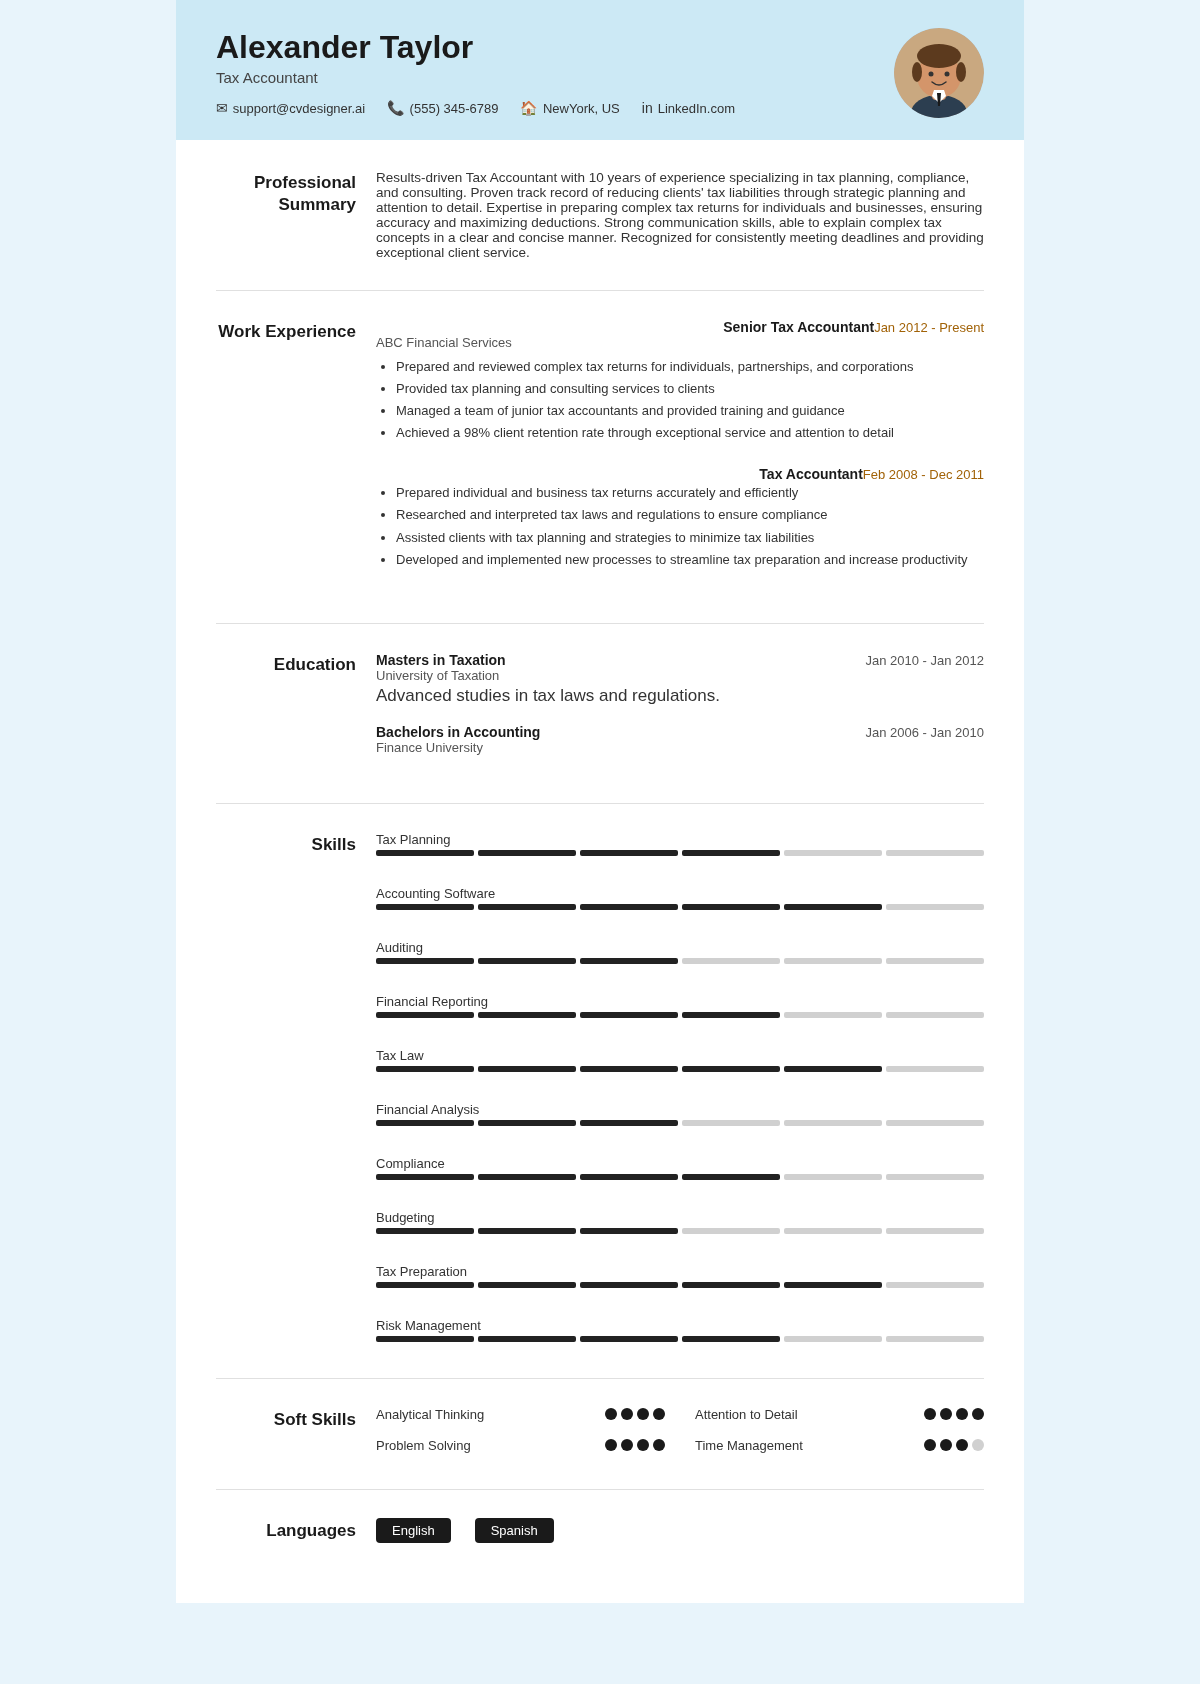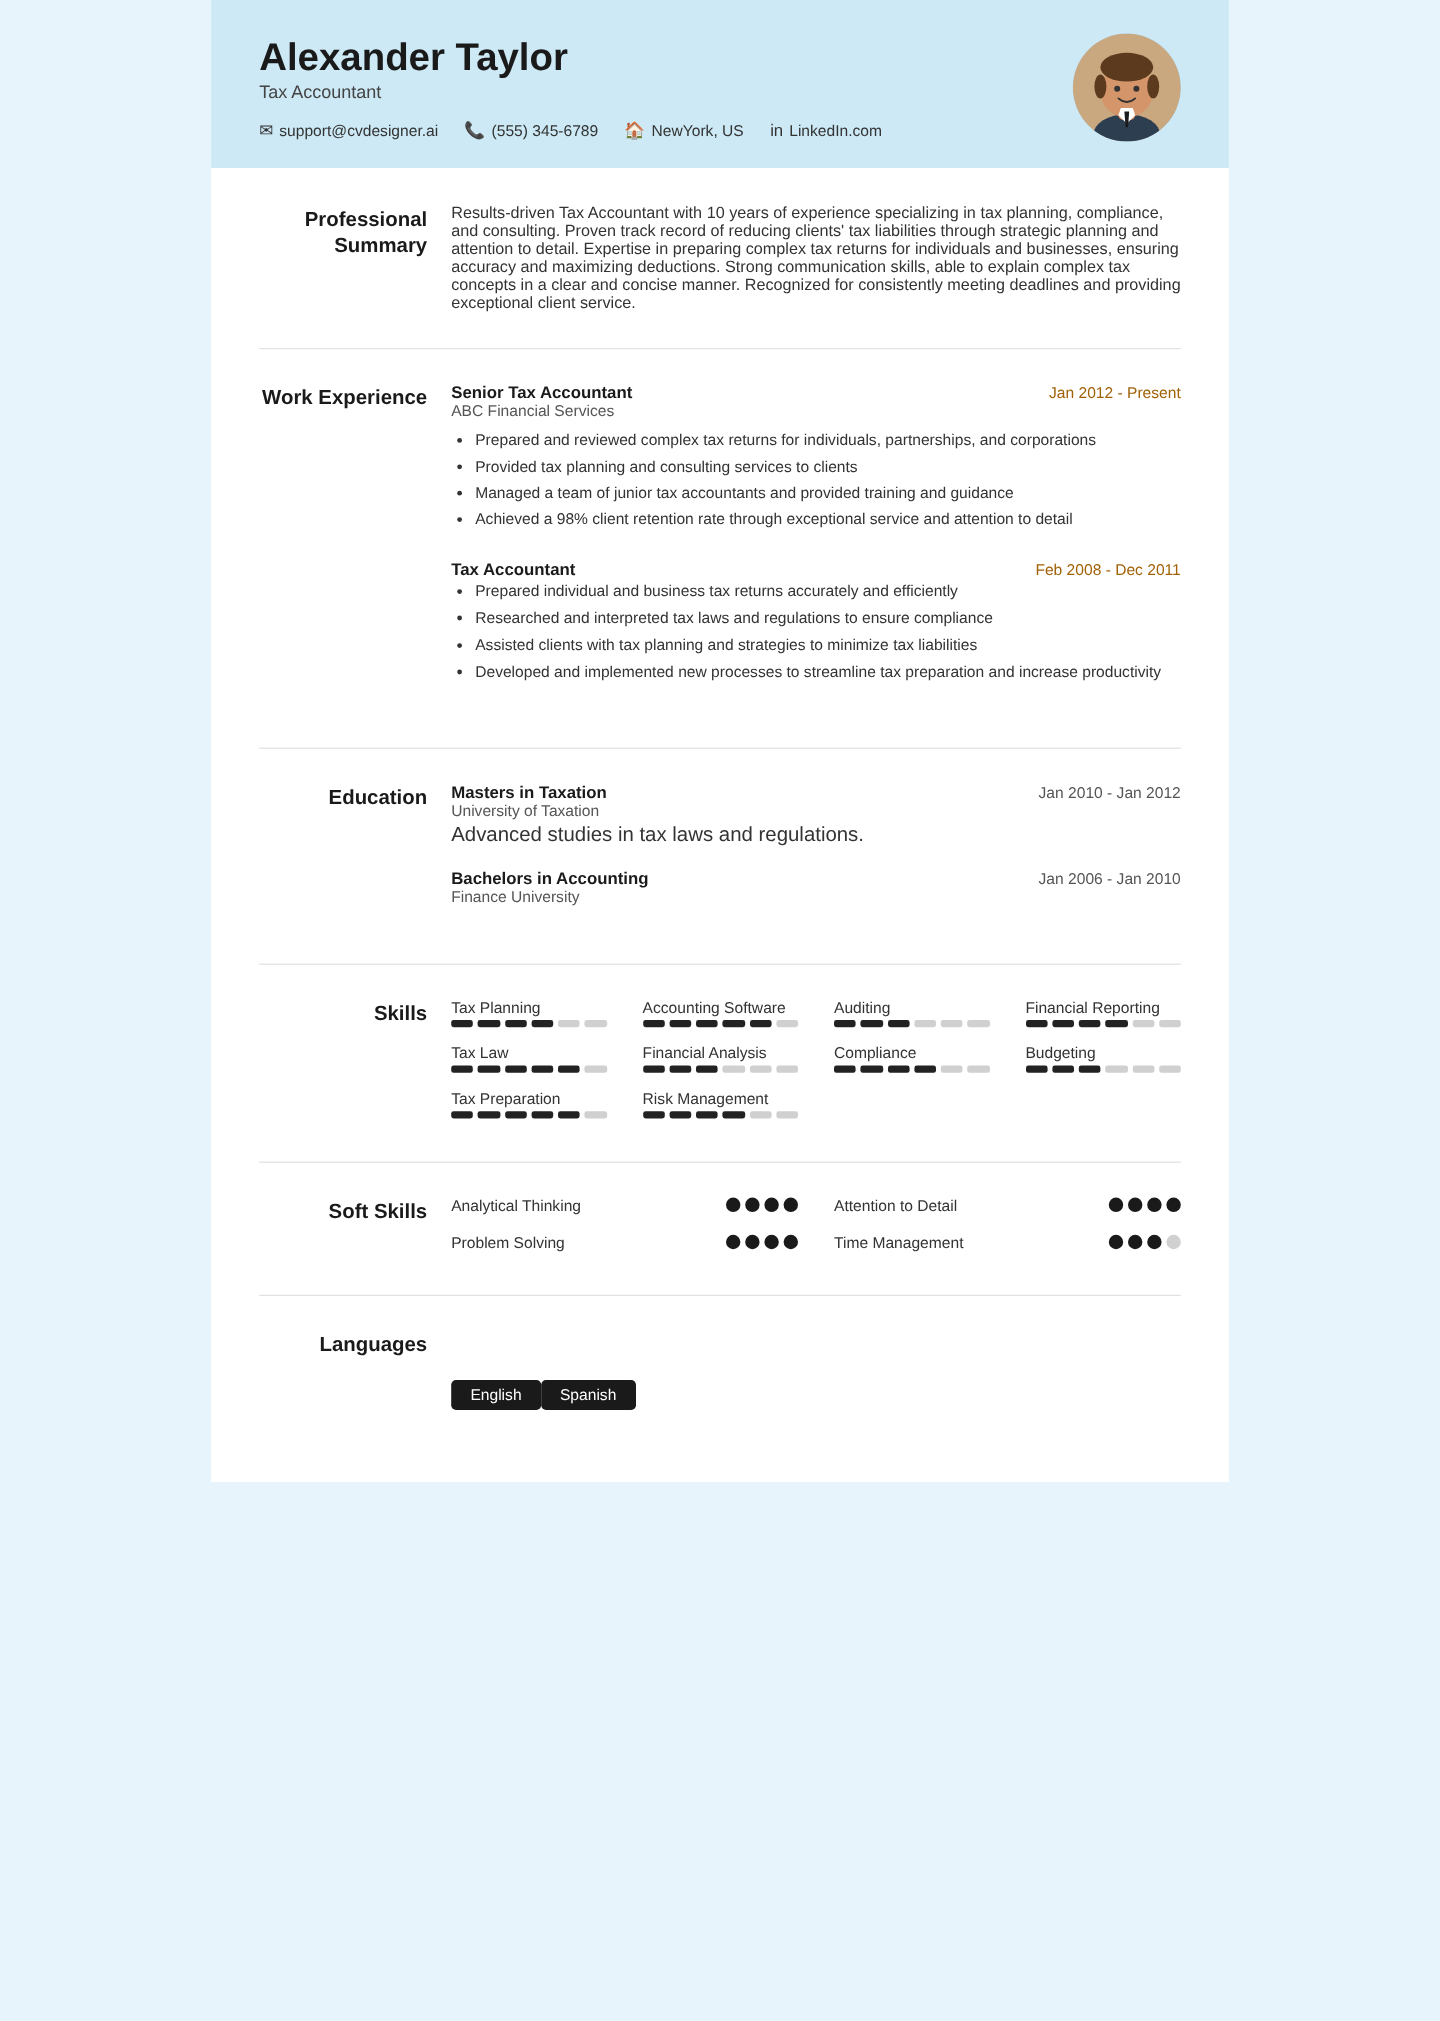--- a/index.html
+++ b/index.html
@@ -101,21 +101,21 @@
       border-top: 1px solid #e0e0e0;
       margin-bottom: 28px;
     }
 
     
     .work-entry {
       margin-bottom: 22px;
     }
     .work-header {
       display: flex;
-      justify-content: space-between;
+      justify-content: flex-end;
       align-items: baseline;
     }
     .work-title {
       font-weight: 700;
       font-size: 14px;
       color: #1a1a1a;
     }
     .work-date {
       font-size: 13px;
       color: #a16207;
@@ -158,22 +158,22 @@
     }
     .edu-desc {
       font-size: 17px;
       color: #333;
       margin-top: 3px;
     }
 
     
     .skills-grid {
       display: grid;
-      grid-template-columns: 1fr 1fr 1fr 1fr;
-      gap: 8px 30px;
+      grid-template-columns: 1fr;
+      gap: 24px 30px;
     }
     .skill-item {
       margin-bottom: 6px;
     }
     .skill-name {
       font-size: 13px;
       color: #333;
       margin-bottom: 3px;
     }
 
@@ -203,22 +203,21 @@
       border-radius: 50%;
       background: #1a1a1a;
     }
     .dot.empty {
       background: #d0d0d0;
     }
 
     
     .lang-tags {
       display: flex;
-      gap: 0;
-      margin-top: 42px;
+      gap: 24px;
     }
     .lang-tag {
       background: #1a1a1a;
       color: #fff;
       font-size: 13px;
       padding: 5px 16px;
       border-radius: 4px;
       font-weight: 500;
     }
 

